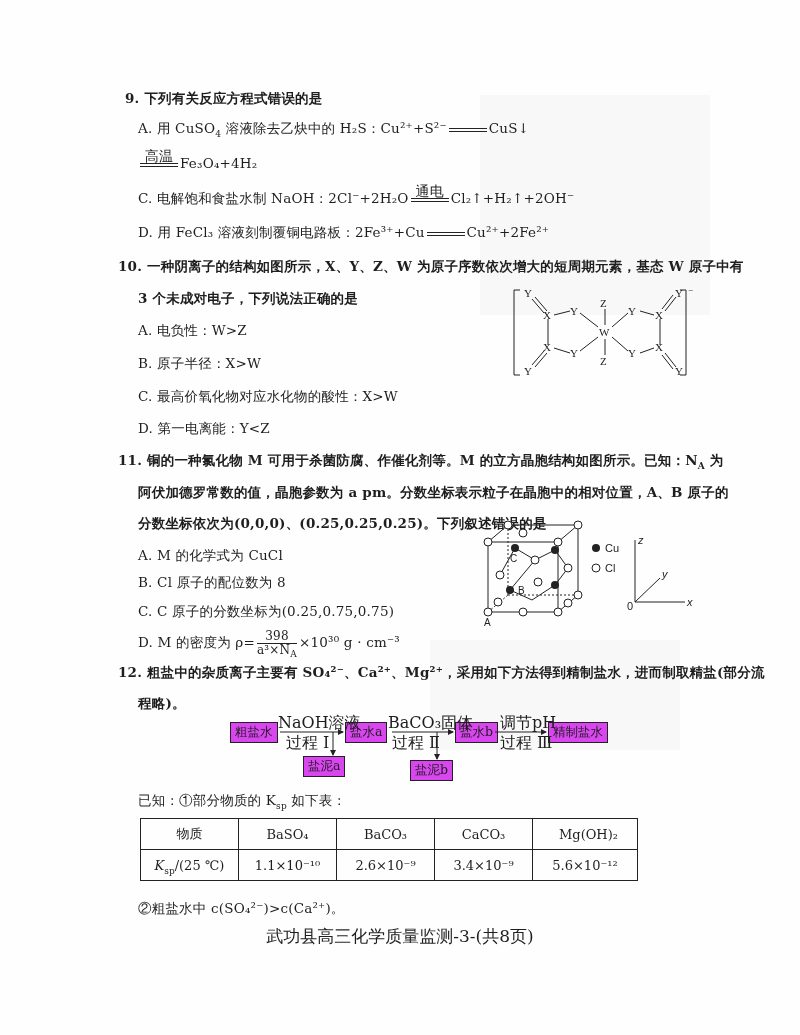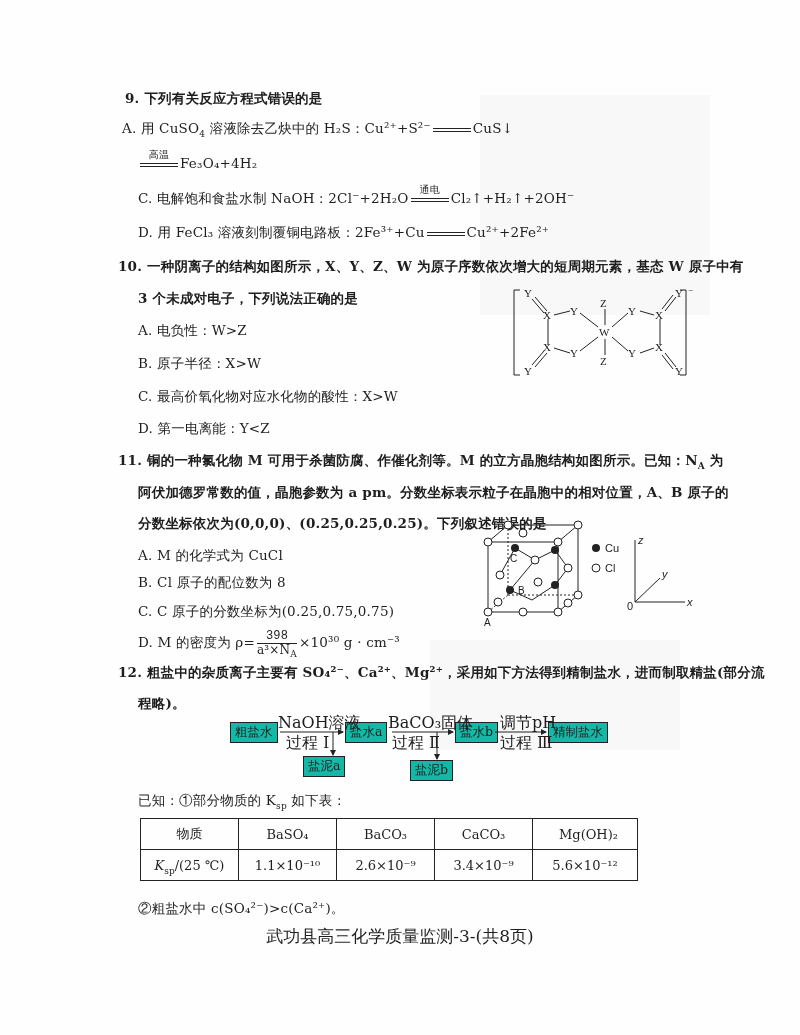--- a/index.html
+++ b/index.html
@@ -7,38 +7,38 @@
     width:800px; height:1035px; background:#fefefe; position:relative; overflow:hidden;
     font-family: "DejaVu Serif", "Liberation Serif", serif; color:#1e1e1e;
   }
   .ghost { position:absolute; background:#f3f3f3; opacity:.6; }
   .line { position:absolute; font-size:13.5px; white-space:nowrap; letter-spacing:.2px; }
   .bold { font-weight:bold; }
   sub, sup { font-size:9px; line-height:0; }
   .eq-arrow { display:inline-block; position:relative; width:38px; height:10px; vertical-align:middle; margin:0 2px; }
   .eq-arrow::before, .eq-arrow::after { content:""; position:absolute; left:0; right:0; height:1px; background:#222; }
   .eq-arrow::before { top:3px; } .eq-arrow::after { top:6px; }
-  .eq-arrow .cond { position:absolute; top:-12px; left:0; right:0; text-align:center; font-size:10px; }
+  .eq-arrow .cond { position:absolute; top:-12px; left:0; right:0; text-align:center; font-size:14px; }
   .frac { display:inline-block; vertical-align:middle; text-align:center; font-size:12px; line-height:13px; margin:0 2px; }
-  .frac .num { display:block; border-bottom:1px solid #222; padding:0 2px;font-family:Liberation Mono, monospace; }
+  .frac .num { display:block; border-bottom:1px solid #222; padding:0 2px; }
   .frac .den { display:block; }
-  .box { position:absolute; border:1.5px solid #222; font-size:12.5px; padding:1px 4px; background:#14b8a6; }
+  .box { position:absolute; border:1.5px solid #222; font-size:12.5px; padding:1px 4px; background:#d946ef; }
   .flow-label { position:absolute; font-size:16px; }
   table.ksp { position:absolute; left:140px; top:818px; border-collapse:collapse; font-size:13px; }
   table.ksp td { border:1.5px solid #222; text-align:center; height:28px; }
   .footer { position:absolute; left:0; right:0; top:925px; text-align:center; font-size:17px; }
 </style>
 </head>
 <body>
 
 <div class="ghost" style="left:480px;top:95px;width:230px;height:220px;"></div>
 <div class="ghost" style="left:430px;top:640px;width:250px;height:110px;"></div>
 
 <div class="line bold" style="left:125px;top:90px;">9. 下列有关反应方程式错误的是</div>
-<div class="line" style="left:122px;top:120px;">
+<div class="line" style="left:138px;top:120px;">
   <span>A. 用 CuSO</span><sub>4</sub> <span>溶液除去乙炔中的 H₂S：Cu²⁺+S²⁻</span><span class="eq-arrow"></span><span>CuS↓</span>
 </div>
 <div class="line" style="left:138px;top:155px;">
   <span class="eq-arrow"><span class="cond">高温</span></span><span>Fe₃O₄+4H₂</span>
 </div>
 <div class="line" style="left:138px;top:190px;">
   <span>C. 电解饱和食盐水制 NaOH：2Cl⁻+2H₂O</span><span class="eq-arrow"><span class="cond">通电</span></span><span>Cl₂↑+H₂↑+2OH⁻</span>
 </div>
 <div class="line" style="left:138px;top:224px;">
   <span>D. 用 FeCl₃ 溶液刻制覆铜电路板：2Fe³⁺+Cu</span><span class="eq-arrow"></span><span>Cu²⁺+2Fe²⁺</span>

